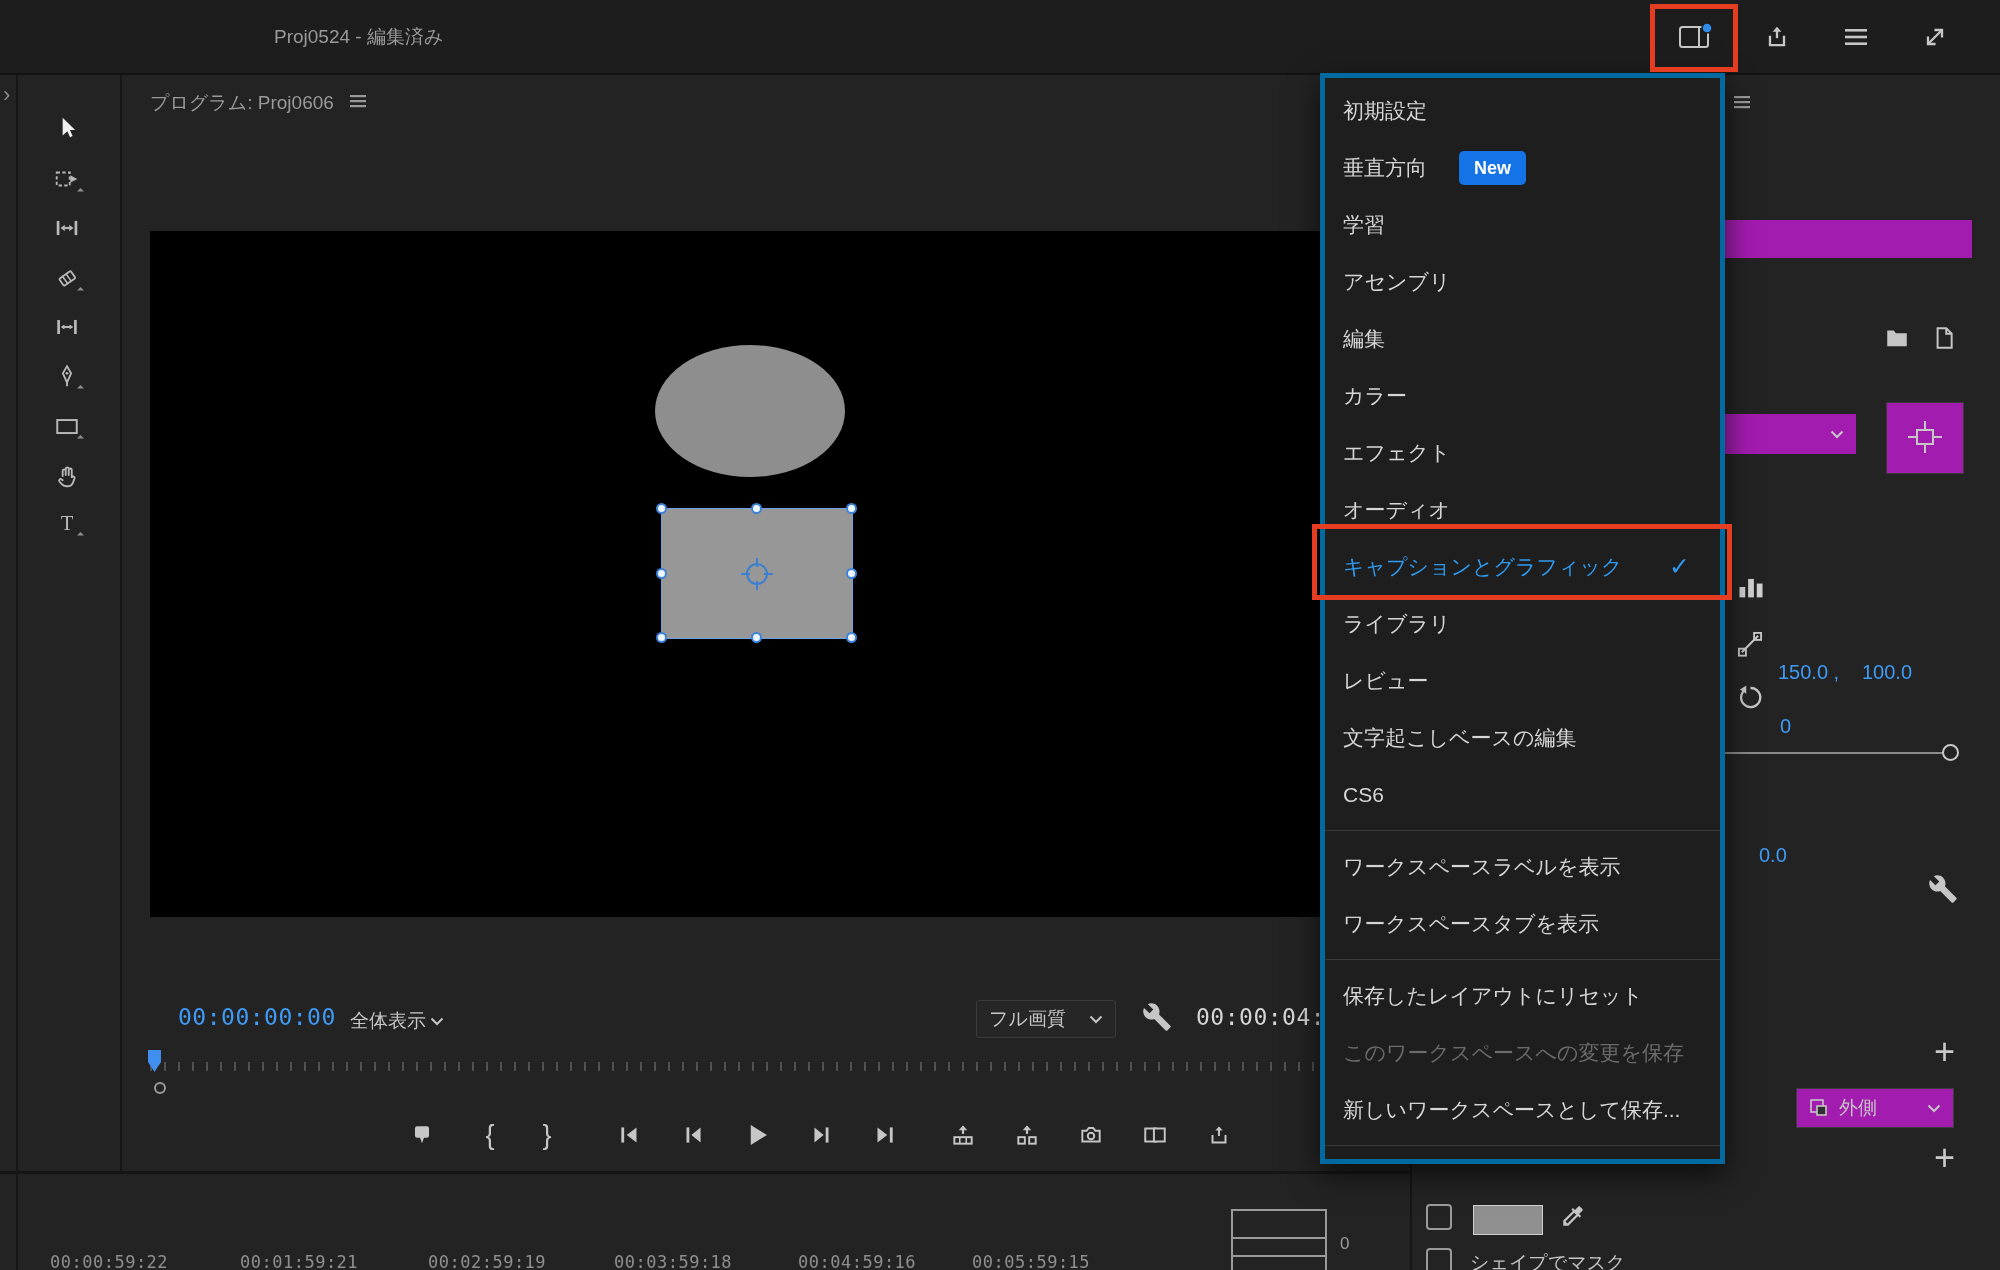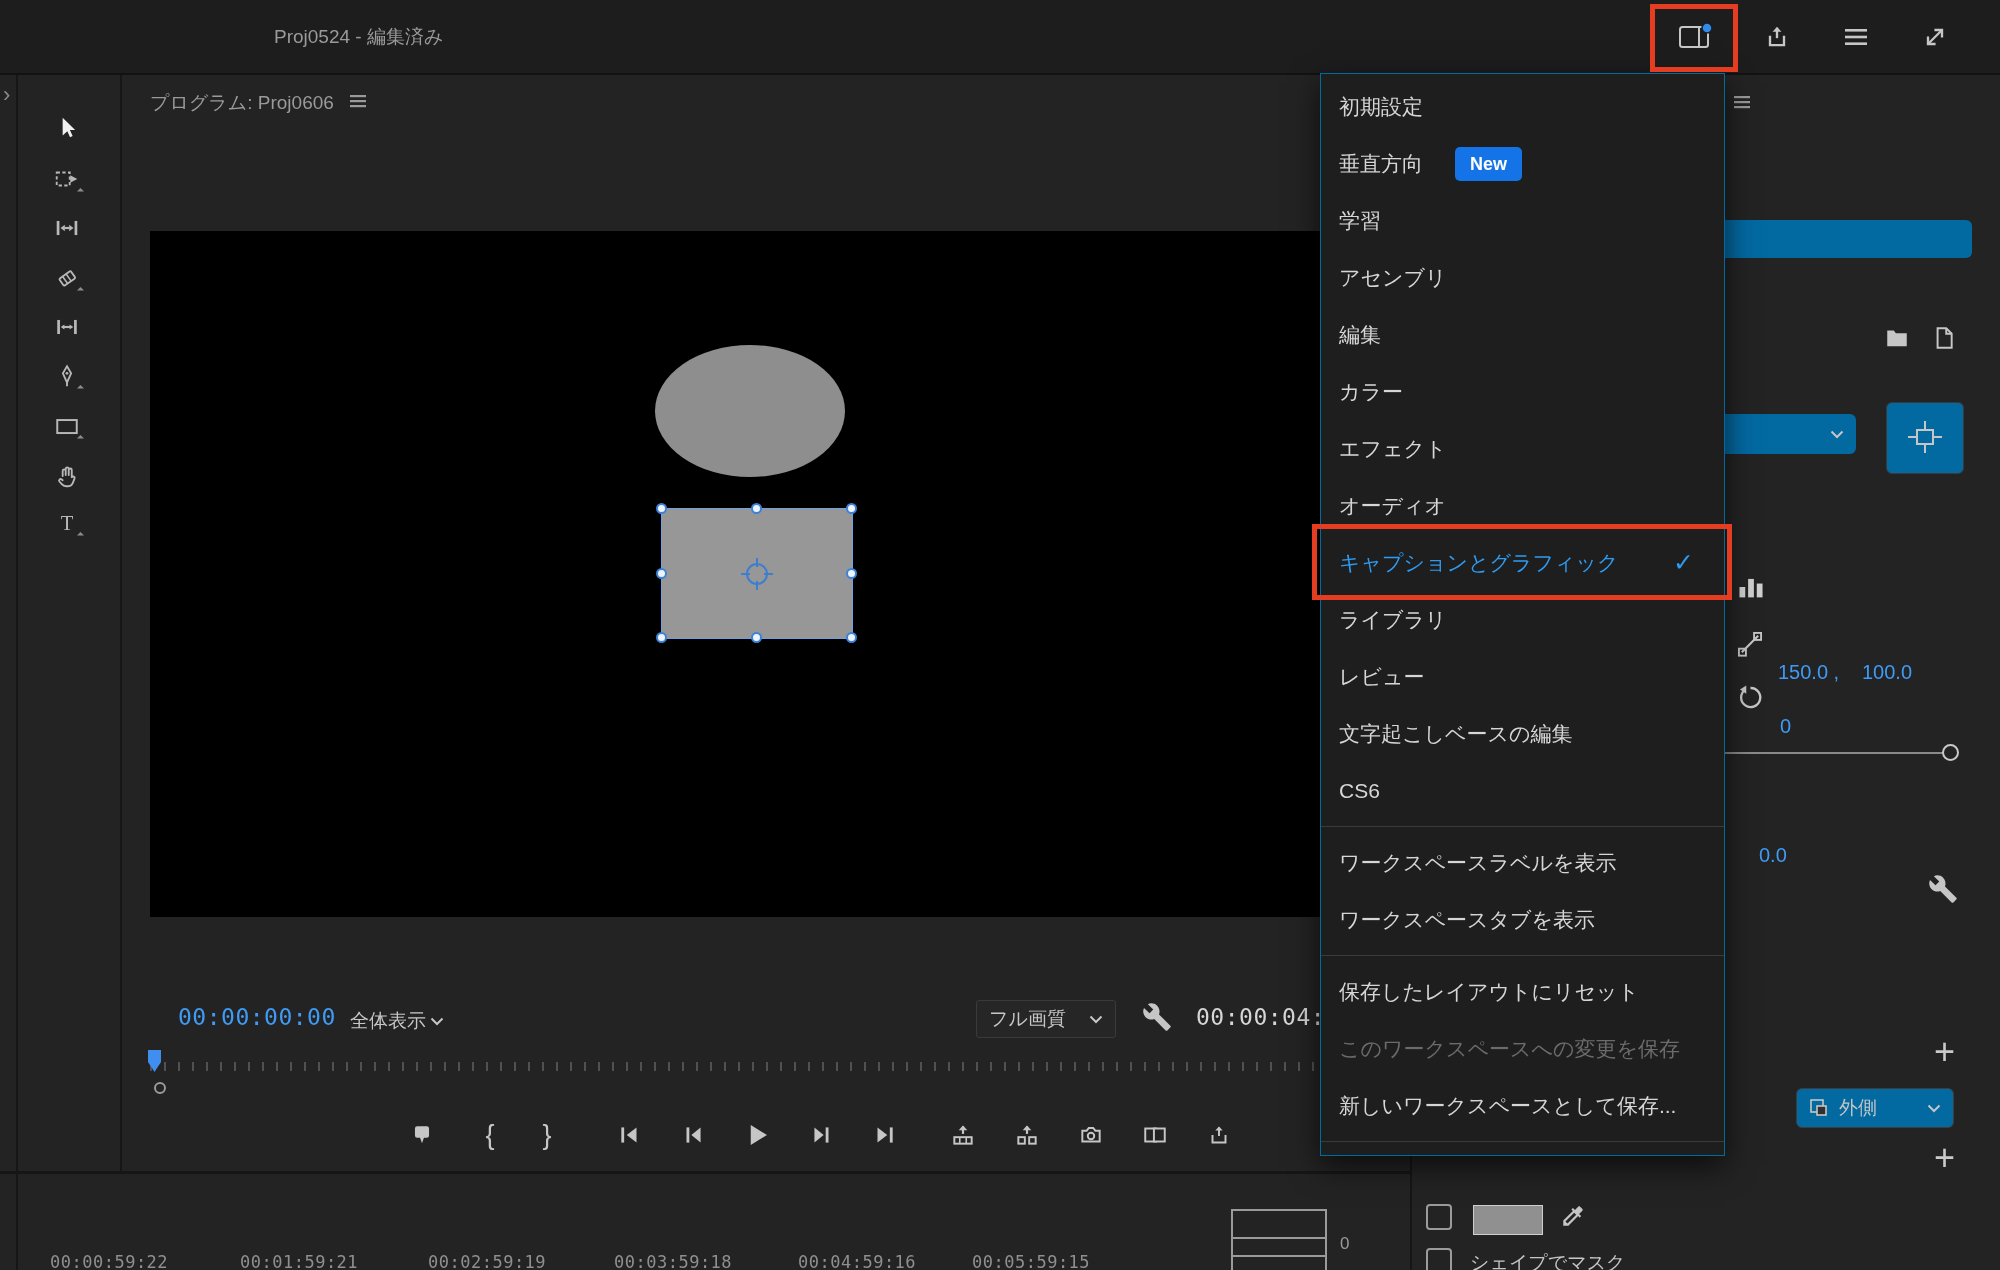--- a/index.html
+++ b/index.html
@@ -23,32 +23,32 @@
   
   .tc{font-family:"DejaVu Sans Mono","Liberation Mono",monospace;font-size:23px;letter-spacing:.5px;}
   .blue{color:#3f9bf5;}
   .dropdown{display:flex;align-items:center;gap:4px;font-size:19px;color:#c6c6c6;}
   .boxed{background:#262626;border:1px solid #3a3a3a;border-radius:3px;height:38px;box-sizing:border-box;padding:0 12px;justify-content:space-between;}
   .ruler{position:absolute;left:150px;top:1062px;width:1260px;height:9px;
          background:repeating-linear-gradient(to right,#515151 0 2px,transparent 2px 14px);}
   .tbtn{position:absolute;top:1112px;width:46px;height:46px;display:flex;align-items:center;justify-content:center;color:#c6c6c6;}
   .brace{font-size:27px;line-height:46px;color:#c6c6c6;}
   
-  .menu{position:absolute;left:1320px;top:73px;width:405px;background:#1e1e1e;border:1px solid #0369a1;
+  .menu{position:absolute;left:1320px;top:73px;width:405px;background:#1e1e1e;border:5px solid #0369a1;
         box-shadow:0 10px 28px rgba(0,0,0,.65);padding:4px 0 6px;z-index:40;box-sizing:border-box;}
   .mi{height:57px;display:flex;align-items:center;padding:0 18px;font-size:21px;color:#d6d6d6;position:relative;}
   .mi.selected{color:#2f9bf0;}
   .mi.disabled{color:#6b6b6b;}
   .mi .check{position:absolute;right:30px;color:#2f9bf0;font-size:25px;}
   .badge{margin-left:32px;background:#1473e6;color:#fff;font-size:18px;line-height:1;padding:8px 15px;border-radius:5px;font-weight:bold;}
   .sep{height:1px;background:#3a3a3a;margin:7px 0;}
   
   .redbox{position:absolute;border:5px solid #e53d22;box-sizing:border-box;z-index:70;pointer-events:none;}
   
-  .rp-field{position:absolute;background:#0369a1;border-radius:6px;}
+  .rp-field{position:absolute;background:#a21caf;border-radius:0;}
   .plus{position:absolute;font-size:36px;color:#c9c9c9;line-height:1;}
   .chk{position:absolute;width:26px;height:26px;border:2px solid #9b9b9b;border-radius:4px;box-sizing:border-box;}
   .val{font-size:20px;margin-top:28px;}
   .bottom-tc{position:absolute;top:1252px;font-size:17px;color:#8f8f8f;letter-spacing:.5px;font-family:"DejaVu Sans Mono","Liberation Mono",monospace;}
 </style>
 </head>
 <body>
 
 <div class="stage">
 

